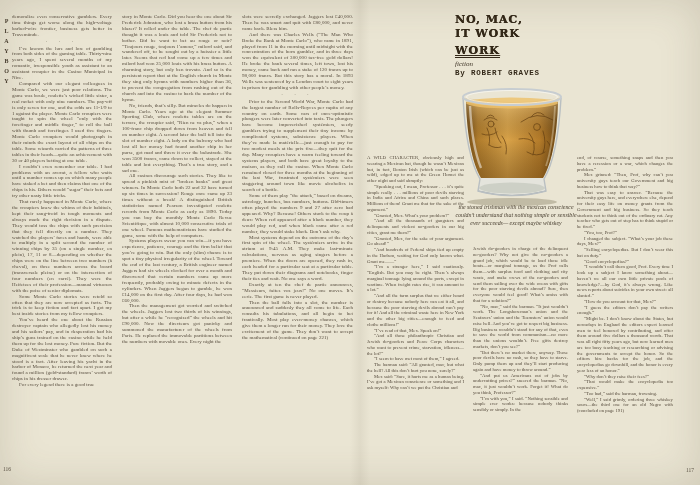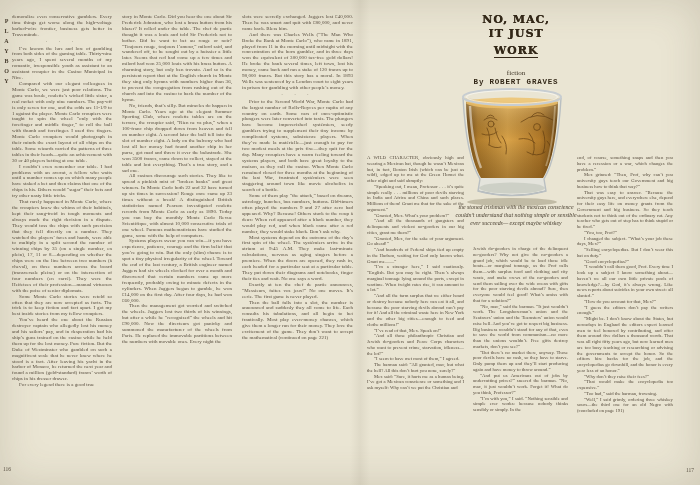--- a/index.html
+++ b/index.html
@@ -22,28 +22,28 @@
     text-align:center;color:#473d2e;}
   .col{position:absolute;overflow:hidden;text-align:justify;}
   .col p{text-indent:7px;}
   .col p:first-child{text-indent:0;}
   .col p.sep{text-align:center;text-indent:0;letter-spacing:5px;margin:1px 0;color:#5a5042;}
   .page-left .col{font-size:5px;line-height:5.9px;letter-spacing:0.05px;}
   .page-right .col{font-size:4.7px;line-height:5.75px;letter-spacing:0.03px;}
   .pagenum{position:absolute;font-size:5.5px;color:#5a5043;}
   .pagenum.pl{left:3px;top:466px;}
   .pagenum.pr{left:686px;top:467px;}
-  .title-block{position:absolute;left:455px;top:13px;width:122px;text-align:center;}
+  .title-block{position:absolute;left:455px;top:13px;width:122px;text-align:left;}
   .title-lines div{
     font-family:"DejaVu Serif","Liberation Serif",serif;font-weight:bold;
     font-size:11px;line-height:13.5px;letter-spacing:1px;color:var(--title-ink);
     text-shadow:0.3px 0 0 var(--title-ink);
   }
-  .title-lines div:last-child{display:inline-block;border-bottom:1.5px solid var(--title-ink);line-height:12px;margin-bottom:10px;}
-  .kicker{font-size:7px;line-height:8px;color:#3c3224;margin-top:1px;}
+  .title-lines div:last-child{display:inline-block;border-bottom:1.5px solid var(--title-ink);line-height:12px;margin-bottom:1px;text-decoration:underline;}
+  .kicker{font-style:italic;font-size:7px;line-height:8px;color:#3c3224;margin-top:1px;}
   .byline{font-family:Liberation Mono, monospace;font-weight:bold;font-size:7.5px;
     line-height:9px;letter-spacing:0.8px;color:var(--title-ink);margin-top:1px;}
   .glass{position:absolute;left:458px;top:84px;width:108px;height:124px;}
   .caption{position:absolute;left:454px;top:203px;width:124px;text-align:center;
     font-style:italic;font-size:5.9px;line-height:8px;color:var(--caption-ink);}
 </style>
 </head>
 <body>
 
 <div class="spread">
@@ -85,21 +85,21 @@
         <p>Some of them play “the attack,” based on dreams, astrology, hunches, bus numbers, buttons. Old-timers often played the numbers 9 and 27 after zero had appeared. Why? Because! Others stuck to the coup à deux: When red appeared after a black number, they would play red, and when black came after a red number, they would stake black. Don’t ask why.</p>
         <p>Most systems depend on the outcome of the day’s first spin of the wheel. The systémiers arrive in the atrium at 9:45 A.M. They make last-minute calculations, nervous as aging singers before a premiere. When the doors are opened, they rush in, each headed for a particular seat at a particular table. They put down their diagrams and notebooks, finger their ties and wait. No one says a word.</p>
         <p>Exactly at ten the chef de partie announces, “Messieurs, faites vos jeux!” No one moves. It’s eerie. The first game is never played.</p>
         <p>Then the ball falls into a slot, the number is announced and suddenly they all come to life. Each consults his tabulations, and all begin to bet frantically. Most play even-money chances, which give them a longer run for their money. They love the excitement of the game. They don’t want to accept the mathematical (continued on page 221)</p>
       </div>
     <div class="pagenum pl">116</div>
   </div>
 
   <div class="page-right">
     <div class="title-block">
-      <div class="title-lines"><div>NO, MAC,</div><div>IT JUST</div><div>WORK</div></div>
+      <div class="title-lines"><div>NO, MAC,</div><div>IT WORK</div><div>WORK</div></div>
       <div class="kicker">fiction</div>
       <div class="byline">By ROBERT GRAVES</div>
     </div>
 
     <svg class="glass" viewBox="0 0 108 124" aria-hidden="true">
       <defs>
         <linearGradient id="amberH" x1="0" y1="0" x2="1" y2="0">
           <stop offset="0" stop-color="#6e4713"></stop>
           <stop offset="0.13" stop-color="#b07c2c"></stop>
           <stop offset="0.45" stop-color="#d9a349"></stop>

